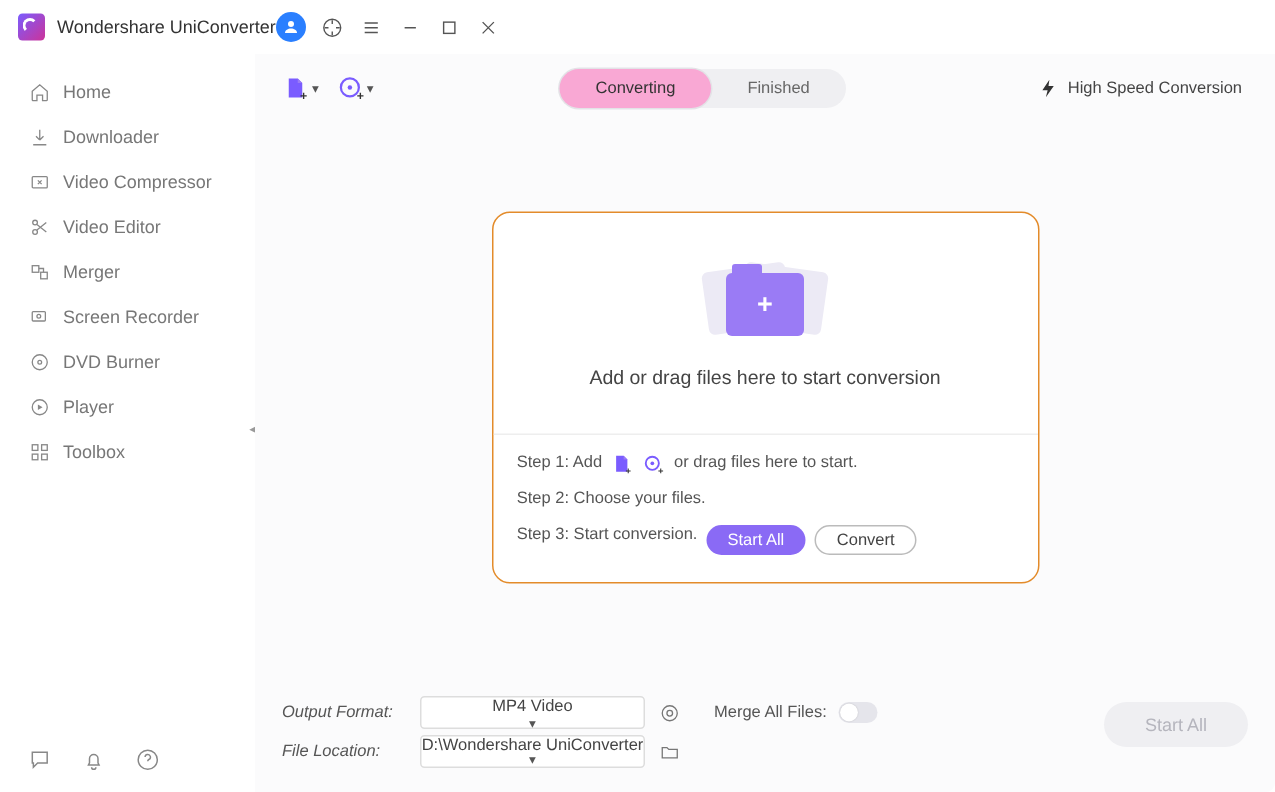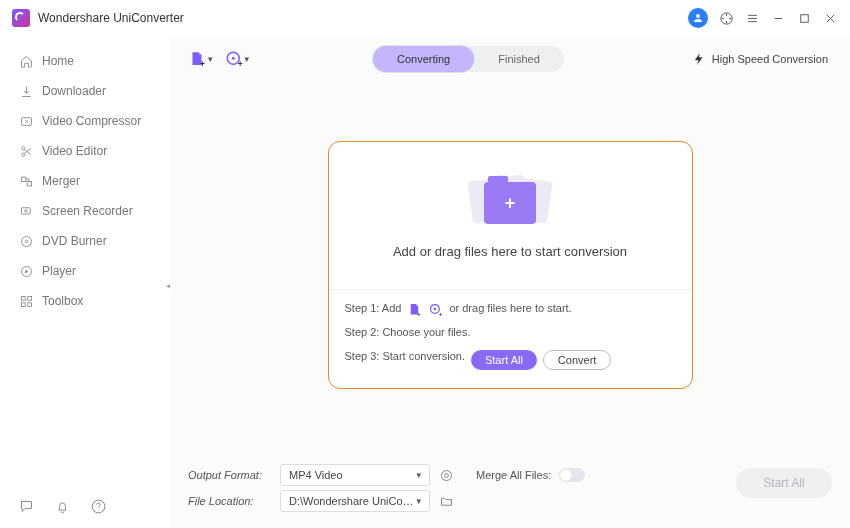--- a/index.html
+++ b/index.html
@@ -1,17 +1,17 @@
 <!DOCTYPE html>
 <html><head>
 <meta charset="utf-8">
 <style>
 *{margin:0;padding:0;box-sizing:border-box;font-family:-apple-system,BlinkMacSystemFont,"Segoe UI",Arial,sans-serif;}
 body{width:850px;height:528px;background:#fff;border-radius:6px;overflow:hidden;position:relative;}
-.titlebar{height:36px;display:flex;align-items:center;padding:0 12px;justify-content:space-between;}
+.titlebar{height:36px;display:flex;align-items:center;padding:0 12px;justify-content:flex-start;}
 .titlebar-left{display:flex;align-items:center;gap:8px;}
 .app-logo{width:18px;height:18px;background:linear-gradient(135deg,#7a5cff 0%,#cc3399 100%);border-radius:3px;position:relative;}
 .app-logo::after{content:"";position:absolute;top:3px;left:3px;width:6px;height:6px;border:2px solid #fff;border-radius:50%;border-right-color:transparent;border-bottom-color:transparent;}
 .app-title{font-size:12px;color:#333;font-weight:500;}
 .titlebar-right{display:flex;align-items:center;gap:10px;}
 .avatar{width:20px;height:20px;border-radius:50%;background:#2a7fff;display:flex;align-items:center;justify-content:center;}
 .tb-icon{width:16px;height:16px;display:flex;align-items:center;justify-content:center;color:#666;cursor:pointer;}
 .tb-icon svg{width:15px;height:15px;stroke:#555;fill:none;stroke-width:1.5;}
 .win-btn{width:16px;height:14px;}
 .body-area{display:flex;height:492px;}
@@ -23,21 +23,21 @@
 .sb-icon svg{width:15px;height:15px;stroke:#888;fill:none;stroke-width:1.4;}
 .sidebar-item.active .sb-icon svg{stroke:#333;}
 .collapse-handle{position:absolute;left:162px;top:275px;width:14px;height:20px;display:flex;align-items:center;justify-content:center;color:#999;font-size:11px;cursor:pointer;}
 .main{flex:1;background:#fbfbfc;display:flex;flex-direction:column;position:relative;}
 .toolbar{height:45px;display:flex;align-items:center;padding:0 18px;gap:12px;}
 .tool-btn{display:flex;align-items:center;gap:2px;cursor:pointer;}
 .tool-btn svg{width:18px;height:18px;}
 .caret{font-size:9px;color:#555;}
 .segment{display:inline-flex;background:#efeff2;border-radius:13px;height:26px;margin-left:auto;}
 .segment-btn{height:26px;padding:0 24px;border:none;background:transparent;font-size:11px;color:#666;cursor:pointer;border-radius:13px;}
-.segment-btn.active{background:#c4b5fd;color:#333;box-shadow:0 0 0 1px #e3e3e7;}
+.segment-btn.active{background:#f9a8d4;color:#333;box-shadow:0 0 0 1px #e3e3e7;}
 .hsc{margin-left:auto;display:flex;align-items:center;gap:6px;font-size:11px;color:#444;padding:0 4px;}
 .hsc svg{width:14px;height:14px;fill:#333;}
 .drop-area{margin:60px auto 0 auto;width:365px;border:1.5px solid #e38b2a;border-radius:12px;background:#fff;overflow:hidden;}
 .drop-top{height:148px;display:flex;flex-direction:column;align-items:center;justify-content:center;border-bottom:1px solid #eee;}
 .folder-stack{position:relative;width:80px;height:58px;margin-bottom:14px;}
 .folder-back{position:absolute;width:56px;height:42px;background:#eceaf5;border-radius:4px;}
 .folder-back.b1{left:0;top:6px;transform:rotate(-8deg);}
 .folder-back.b2{right:0;top:6px;transform:rotate(8deg);}
 .folder-main{position:absolute;left:14px;top:10px;width:52px;height:42px;background:#9a7bf5;border-radius:4px;}
 .folder-main::before{content:"";position:absolute;top:-6px;left:4px;width:20px;height:8px;background:#9a7bf5;border-radius:2px;}
@@ -45,21 +45,21 @@
 .drop-text{font-size:13px;color:#444;}
 .drop-steps{padding:10px 16px 14px 16px;font-size:11px;color:#555;}
 .step-row{display:flex;align-items:flex-start;gap:6px;min-height:22px;margin:2px 0;}
 .step-row svg{width:15px;height:15px;}
 .pill-btn{height:20px;padding:0 14px;border-radius:10px;border:none;font-size:11px;cursor:pointer;}
 .pill-primary{background:#8a6af5;color:#fff;}
 .pill-outline{background:#fff;color:#444;border:1px solid #bbb;}
 .bottombar{position:absolute;bottom:0;left:0;right:0;padding:6px 18px 14px 18px;}
 .bb-row{display:flex;align-items:center;height:26px;gap:8px;font-size:11px;color:#555;}
 .bb-label{width:84px;font-style:italic;}
-.bb-select{width:150px;height:22px;border:1px solid #ddd;border-radius:3px;background:#fff;padding:0 8px;display:flex;align-items:center;justify-content:space-between;font-size:11px;color:#444;cursor:pointer;}
+.bb-select{width:150px;height:22px;border:1px solid #ddd;border-radius:3px;background:#fff;padding:0 8px;display:flex;align-items:center;justify-content:space-between;font-size:11px;color:#444;cursor:pointer;flex-direction:column;}
 .bb-icon{width:16px;height:16px;display:flex;align-items:center;justify-content:center;}
 .bb-icon svg{width:15px;height:15px;stroke:#777;fill:none;stroke-width:1.4;}
 .toggle{width:26px;height:14px;background:#e5e5eb;border-radius:7px;position:relative;cursor:pointer;}
 .toggle::after{content:"";position:absolute;left:1px;top:1px;width:12px;height:12px;background:#fff;border-radius:50%;box-shadow:0 0 1px rgba(0,0,0,.2);}
 .start-all{position:absolute;right:18px;bottom:30px;width:96px;height:30px;border-radius:15px;background:#efeff2;color:#b5b5bd;border:none;font-size:12px;cursor:pointer;}
 .footer-icons{position:absolute;left:18px;bottom:12px;display:flex;gap:18px;}
 .footer-icons .fi{width:18px;height:18px;}
 .footer-icons svg{width:17px;height:17px;stroke:#888;fill:none;stroke-width:1.4;}
 </style>
 </head>

